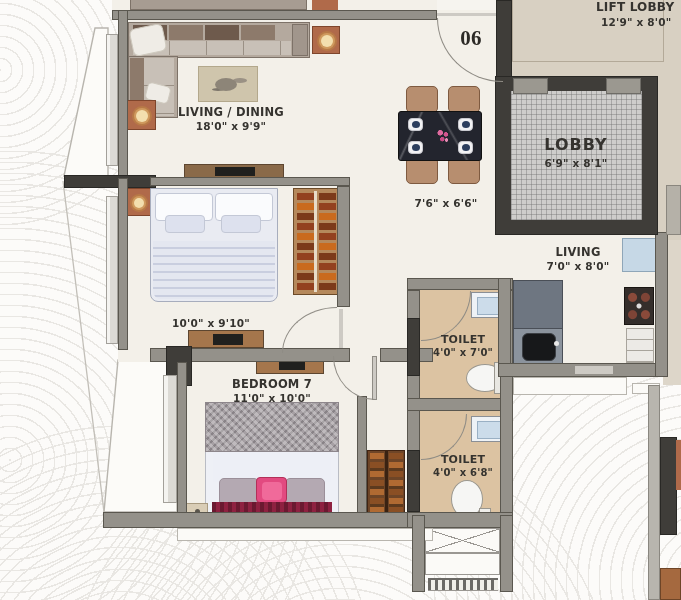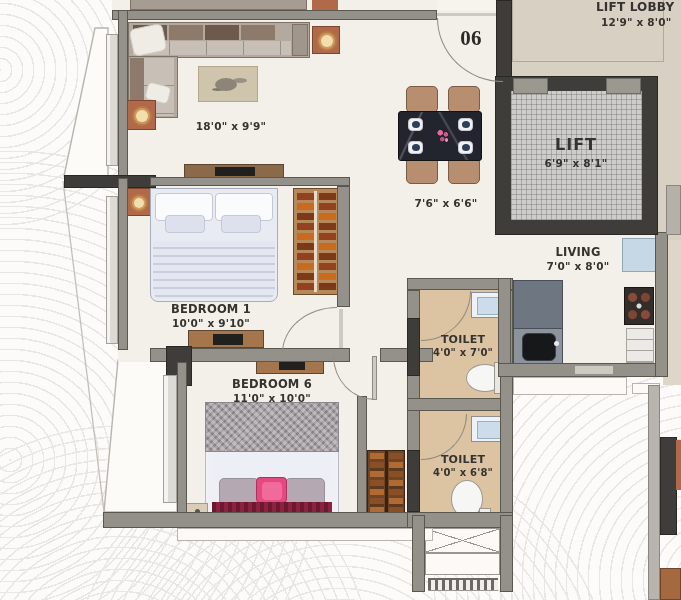--- a/index.html
+++ b/index.html
@@ -232,34 +232,34 @@
   <div class="a wlight" style="left:372px;top:356px;width:5px;height:44px;border:1px solid #8f8c85;"></div>
   <div class="a arc" style="left:333px;top:356px;width:42px;height:44px;border-left:1.6px solid #8f8c85;border-bottom:1.6px solid #8f8c85;border-bottom-left-radius:100% 100%;"></div>
   <div class="a arc" style="left:421px;top:291px;width:50px;height:50px;border-right:1.6px solid #8f8c85;border-bottom:1.6px solid #8f8c85;border-bottom-right-radius:100% 100%;"></div>
   <div class="a arc" style="left:421px;top:414px;width:46px;height:46px;border-right:1.6px solid #8f8c85;border-bottom:1.6px solid #8f8c85;border-bottom-right-radius:100% 100%;"></div>
 
   <div class="a lbl" style="left:448px;top:26px;width:46px;font-family:'Liberation Serif',serif;font-size:21px;color:#2d2b27;">06</div>
 
   <div class="a lbl" style="left:596px;top:1px;width:120px;text-align:left;font-size:12px;">LIFT LOBBY</div>
   <div class="a lbl" style="left:601px;top:16px;width:100px;text-align:left;font-size:10.5px;">12'9" x 8'0"</div>
 
-  <div class="a lbl" style="left:526px;top:136px;width:100px;font-size:16px;letter-spacing:1px;">LIFT</div>
+  <div class="a lbl" style="left:526px;top:136px;width:100px;font-size:16px;letter-spacing:1px;">LOBBY</div>
   <div class="a lbl" style="left:526px;top:157px;width:100px;font-size:10.5px;">6'9" x 8'1"</div>
 
+  <div class="a lbl" style="left:156px;top:106px;width:150px;font-size:11.5px;">LIVING / DINING</div>
   <div class="a lbl" style="left:156px;top:120px;width:150px;font-size:10.5px;">18'0" x 9'9"</div>
 
   <div class="a lbl" style="left:396px;top:197px;width:100px;font-size:10.5px;">7'6" x 6'6"</div>
 
   <div class="a lbl" style="left:528px;top:246px;width:100px;font-size:11.5px;">LIVING</div>
   <div class="a lbl" style="left:528px;top:260px;width:100px;font-size:10.5px;">7'0" x 8'0"</div>
 
-  <div class="a lbl" style="left:146px;top:303px;width:130px;font-size:11.5px;">BEDROOM 1</div>
   <div class="a lbl" style="left:146px;top:317px;width:130px;font-size:10.5px;">10'0" x 9'10"</div>
 
-  <div class="a lbl" style="left:207px;top:378px;width:130px;font-size:11.5px;">BEDROOM 6</div>
+  <div class="a lbl" style="left:207px;top:378px;width:130px;font-size:11.5px;">BEDROOM 7</div>
   <div class="a lbl" style="left:207px;top:392px;width:130px;font-size:10.5px;">11'0" x 10'0"</div>
 
   <div class="a lbl" style="left:423px;top:334px;width:80px;font-size:11px;">TOILET</div>
   <div class="a lbl" style="left:420px;top:347px;width:86px;font-size:10px;">4'0" x 7'0"</div>
 
   <div class="a lbl" style="left:423px;top:454px;width:80px;font-size:11px;">TOILET</div>
   <div class="a lbl" style="left:420px;top:467px;width:86px;font-size:10px;">4'0" x 6'8"</div>
 
 </div>
 

